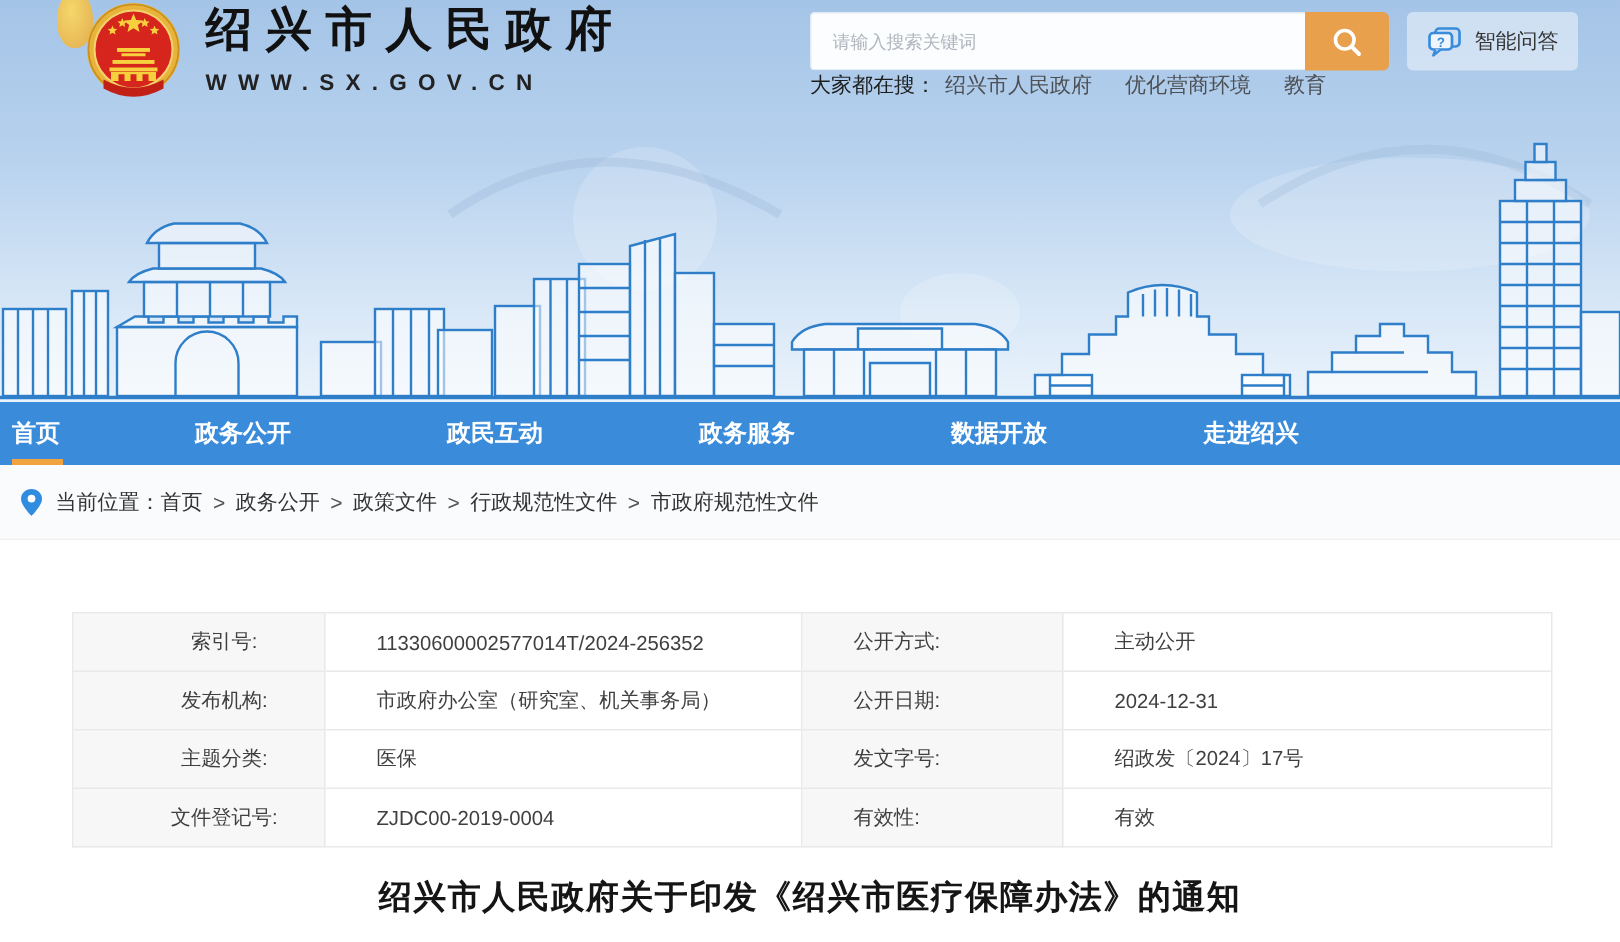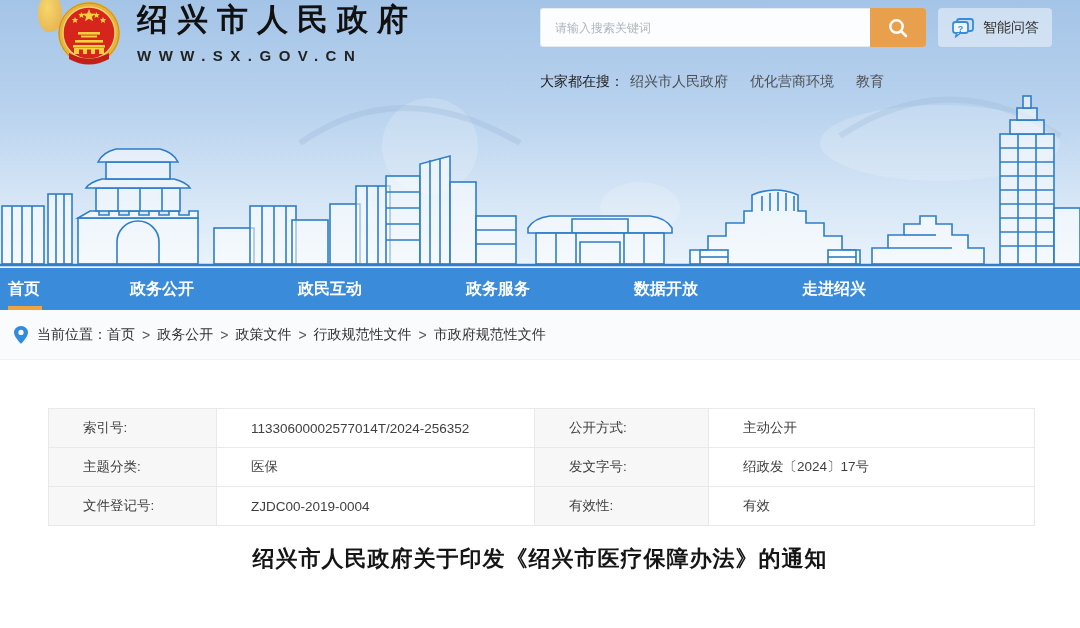--- a/index.html
+++ b/index.html
@@ -23,21 +23,21 @@
   .search-input { width:330px; height:39px; border:1px solid #e3ebf3; border-right:none;
     border-radius:3px 0 0 3px; background:rgba(255,255,255,.96); padding:0 14px; font-size:12px; color:#333; outline:none; }
   .search-input::placeholder { color:#b0b6bd; }
   .search-btn { width:56px; height:39px; border:none; background:#e9a04c; border-radius:0 4px 4px 0;
     cursor:pointer; display:flex; align-items:center; justify-content:center; }
   .qa-btn { position:absolute; left:938px; top:8px; width:114px; height:39px;
     background:rgba(255,255,255,.45); border-radius:4px; display:flex; align-items:center;
     justify-content:center; cursor:pointer; }
   .qa-btn .qa-label { font-size:14px; color:#333; margin-left:8px; }
 
-  .hot-row { position:absolute; left:540px; top:73px; font-size:14px; display:flex; align-items:center; }
+  .hot-row { position:absolute; left:540px; top:48px; font-size:14px; display:flex; align-items:center; }
   .hot-label { color:#1d1d1d; margin-right:6px; }
   .hot-link { color:#4c4f53; margin-right:22px; text-decoration:none; cursor:pointer; }
 
   
   .nav { width:1080px; height:42px; background:#3a8cdb; display:flex; align-items:stretch; padding-left:8px; }
   .nav-item { position:relative; display:flex; align-items:center; color:#fff; font-size:16px;
     font-weight:bold; cursor:pointer; margin-right:104px; white-space:nowrap; }
   .nav-item:first-child { margin-right:90px; }
   .nav-item.active::after { content:""; position:absolute; left:0; bottom:0; width:34px; height:4px; background:#f0a33e; }
 
@@ -46,21 +46,21 @@
     display:flex; align-items:center; padding-left:13px; font-size:14px; color:#333; }
   .pin-icon { width:16px; height:20px; margin-right:8px; }
   .crumb-sep { margin:0 7px; color:#555; }
   .crumb-link { color:#333; cursor:pointer; }
 
   
   .content { background:#fff; padding-top:48px; }
   .info-table { margin-left:48px; border-collapse:collapse; table-layout:fixed; }
   .info-table td { border:1px solid #e9e9e9; height:39px; font-size:13.5px; color:#3f3f3f; padding-left:34px; }
   .info-table td.lbl { background:#f7f7f7; }
-  .c1 { width:168px; } .c2 { width:318px; } .c3 { width:174px; } .c4 { width:326px; }
+  .c1 { width:168px;text-align:center; } .c2 { width:318px; } .c3 { width:174px; } .c4 { width:326px; }
 
   .doc-title { margin-top:18px; text-align:center; font-size:22px; font-weight:bold; color:#151515; letter-spacing:1px; }
 </style>
 </head>
 <body>
 
 <div class="banner">
   <div class="balloon"></div>
 
   <svg class="skyline" viewBox="0 0 1080 180">
@@ -243,20 +243,26 @@
 <div class="content">
   <table class="info-table">
     <tbody>
         <tr>
       <td class="lbl c1">索引号:</td>
       <td class="c2">11330600002577014T/2024-256352</td>
       <td class="lbl c3">公开方式:</td>
       <td class="c4">主动公开</td>
     </tr>
     <tr>
+      <td class="lbl c1">发布机构:</td>
+      <td class="c2">市政府办公室（研究室、机关事务局）</td>
+      <td class="lbl c3">公开日期:</td>
+      <td class="c4">2024-12-31</td>
+    </tr>
+    <tr>
       <td class="lbl c1">主题分类:</td>
       <td class="c2">医保</td>
       <td class="lbl c3">发文字号:</td>
       <td class="c4">绍政发〔2024〕17号</td>
     </tr>
     <tr>
       <td class="lbl c1">文件登记号:</td>
       <td class="c2">ZJDC00-2019-0004</td>
       <td class="lbl c3">有效性:</td>
       <td class="c4">有效</td>

